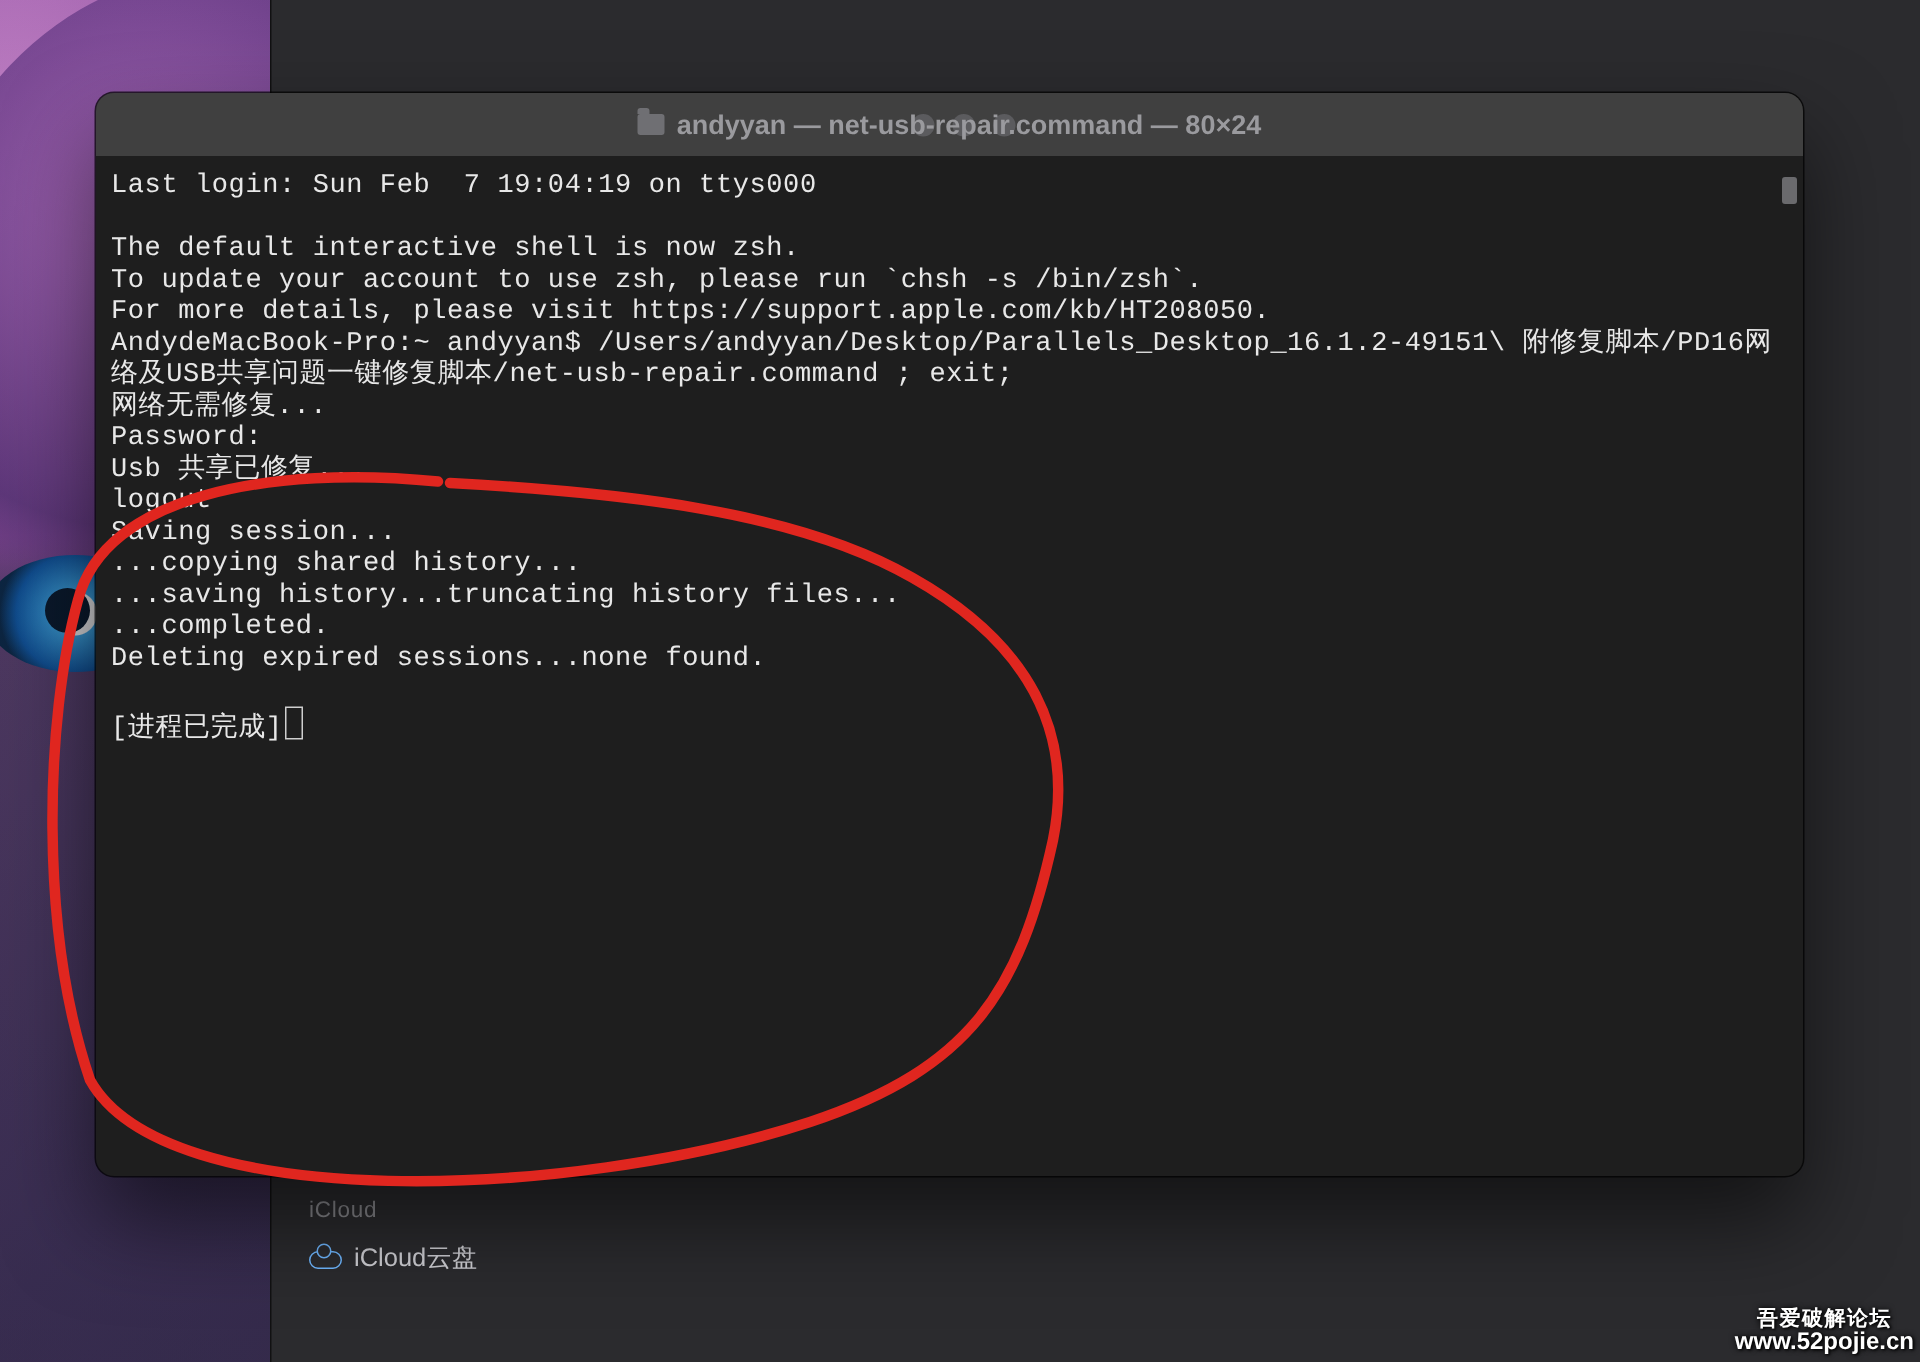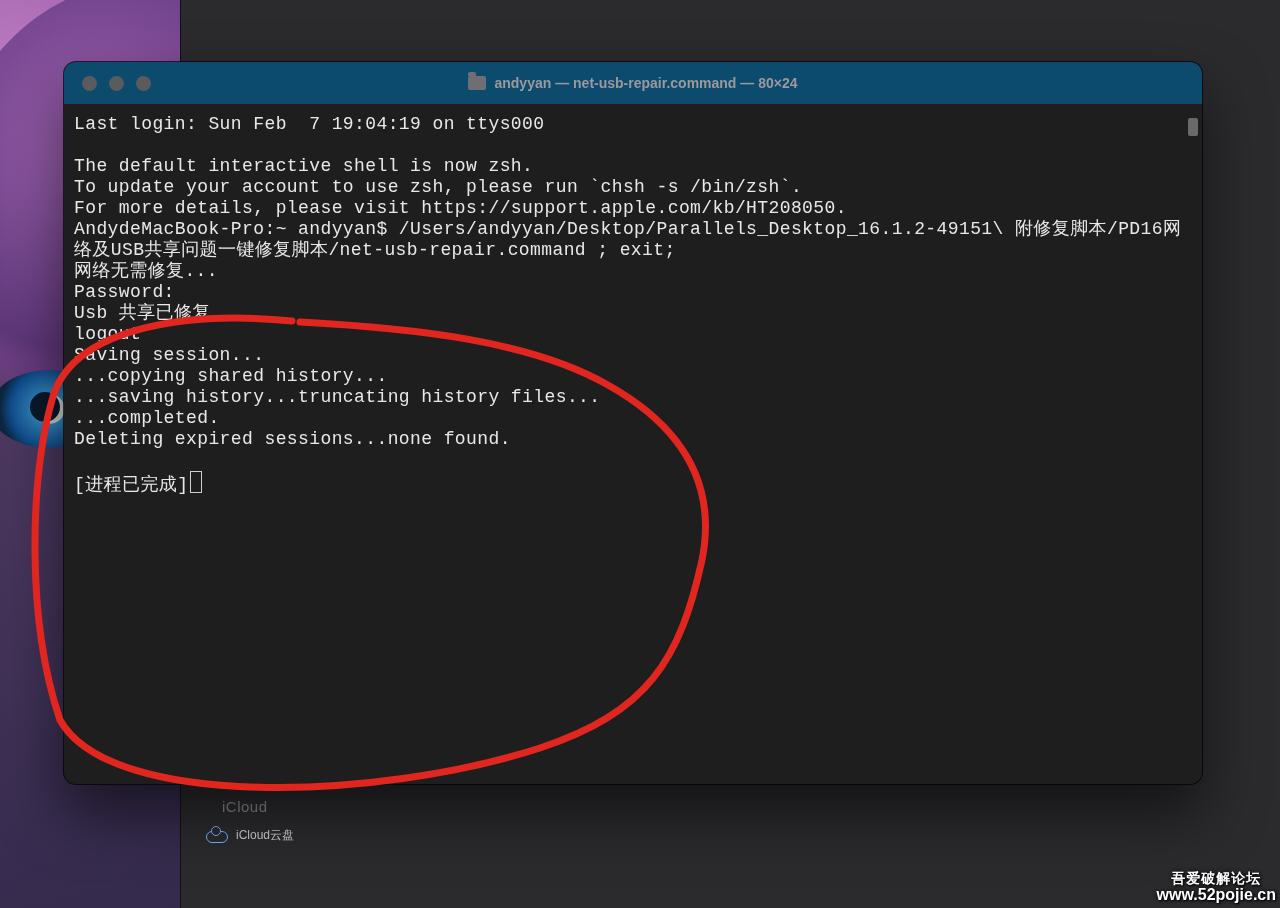--- a/index.html
+++ b/index.html
@@ -45,47 +45,48 @@
     border-left: 1px solid rgba(0,0,0,0.6);
   }
   .finder-sidebar {
     position: absolute;
     left: 180px;
     top: 780px;
     width: 200px;
     color: #9d9da2;
     font-size: 15px;
   }
-  .finder-sidebar .section-label { padding: 18px 20px 6px 26px; color: #8a8a8f; letter-spacing: .5px; margin-left: 16px; }
-  .finder-sidebar .item { display:flex; align-items:center; gap:10px; padding:6px 18px 6px 26px; color:#cfcfd4; font-size:12px;}
+  .finder-sidebar .section-label { padding: 18px 20px 6px 26px; color: #8a8a8f; letter-spacing: .5px; }
+  .finder-sidebar .item { display:flex; align-items:center; gap:10px; padding:6px 18px 6px 26px; color:#cfcfd4; font-size:17px;}
   .cloud-icon { width:20px; height:14px; position:relative; }
   .cloud-icon::before { content:""; position:absolute; width:20px; height:10px; bottom:0; left:0; background:transparent; border:1.8px solid #6fb7ff; border-radius:8px; }
   .cloud-icon::after { content:""; position:absolute; width:8px; height:8px; top:-3px; left:5px; border:1.8px solid #6fb7ff; border-radius:50%; background:#2b2b2e; }
 
   
   .terminal-window {
     position: absolute;
     left: 64px;
     top: 62px;
     width: 1138px;
     height: 722px;
     background: #1e1e1e;
     border-radius: 12px;
     box-shadow: 0 30px 60px rgba(0,0,0,0.55), 0 0 0 1px rgba(0,0,0,0.7);
     overflow: hidden;
   }
   .titlebar {
     height: 42px;
     display: flex;
     align-items: center;
-    background: #0c4a6e;
+    background: #404040;
     color: #9a9a9e;
-    font-size: 14px;
+    font-size: 18px;
     font-weight: 600;
     position: relative;
+    justify-content: center;
   }
   .traffic-lights { display:flex; gap:12px; padding-left:18px; }
   .tl { width:15px; height:15px; border-radius:50%; background:#5b5b5e; }
   .titlebar .title-wrap { position:absolute; left:0; right:0; text-align:center; display:flex; justify-content:center; align-items:center; gap:8px; pointer-events:none;}
   .folder-icon { width:18px; height:14px; background:#6f6f73; border-radius:2px; position:relative; }
   .folder-icon::before { content:""; position:absolute; top:-4px; left:0; width:8px; height:4px; background:#6f6f73; border-radius:2px 2px 0 0;}
   .terminal-body {
     position: absolute;
     left: 10px; right: 20px; top: 52px; bottom: 10px;
     color: #e8e8e8;

